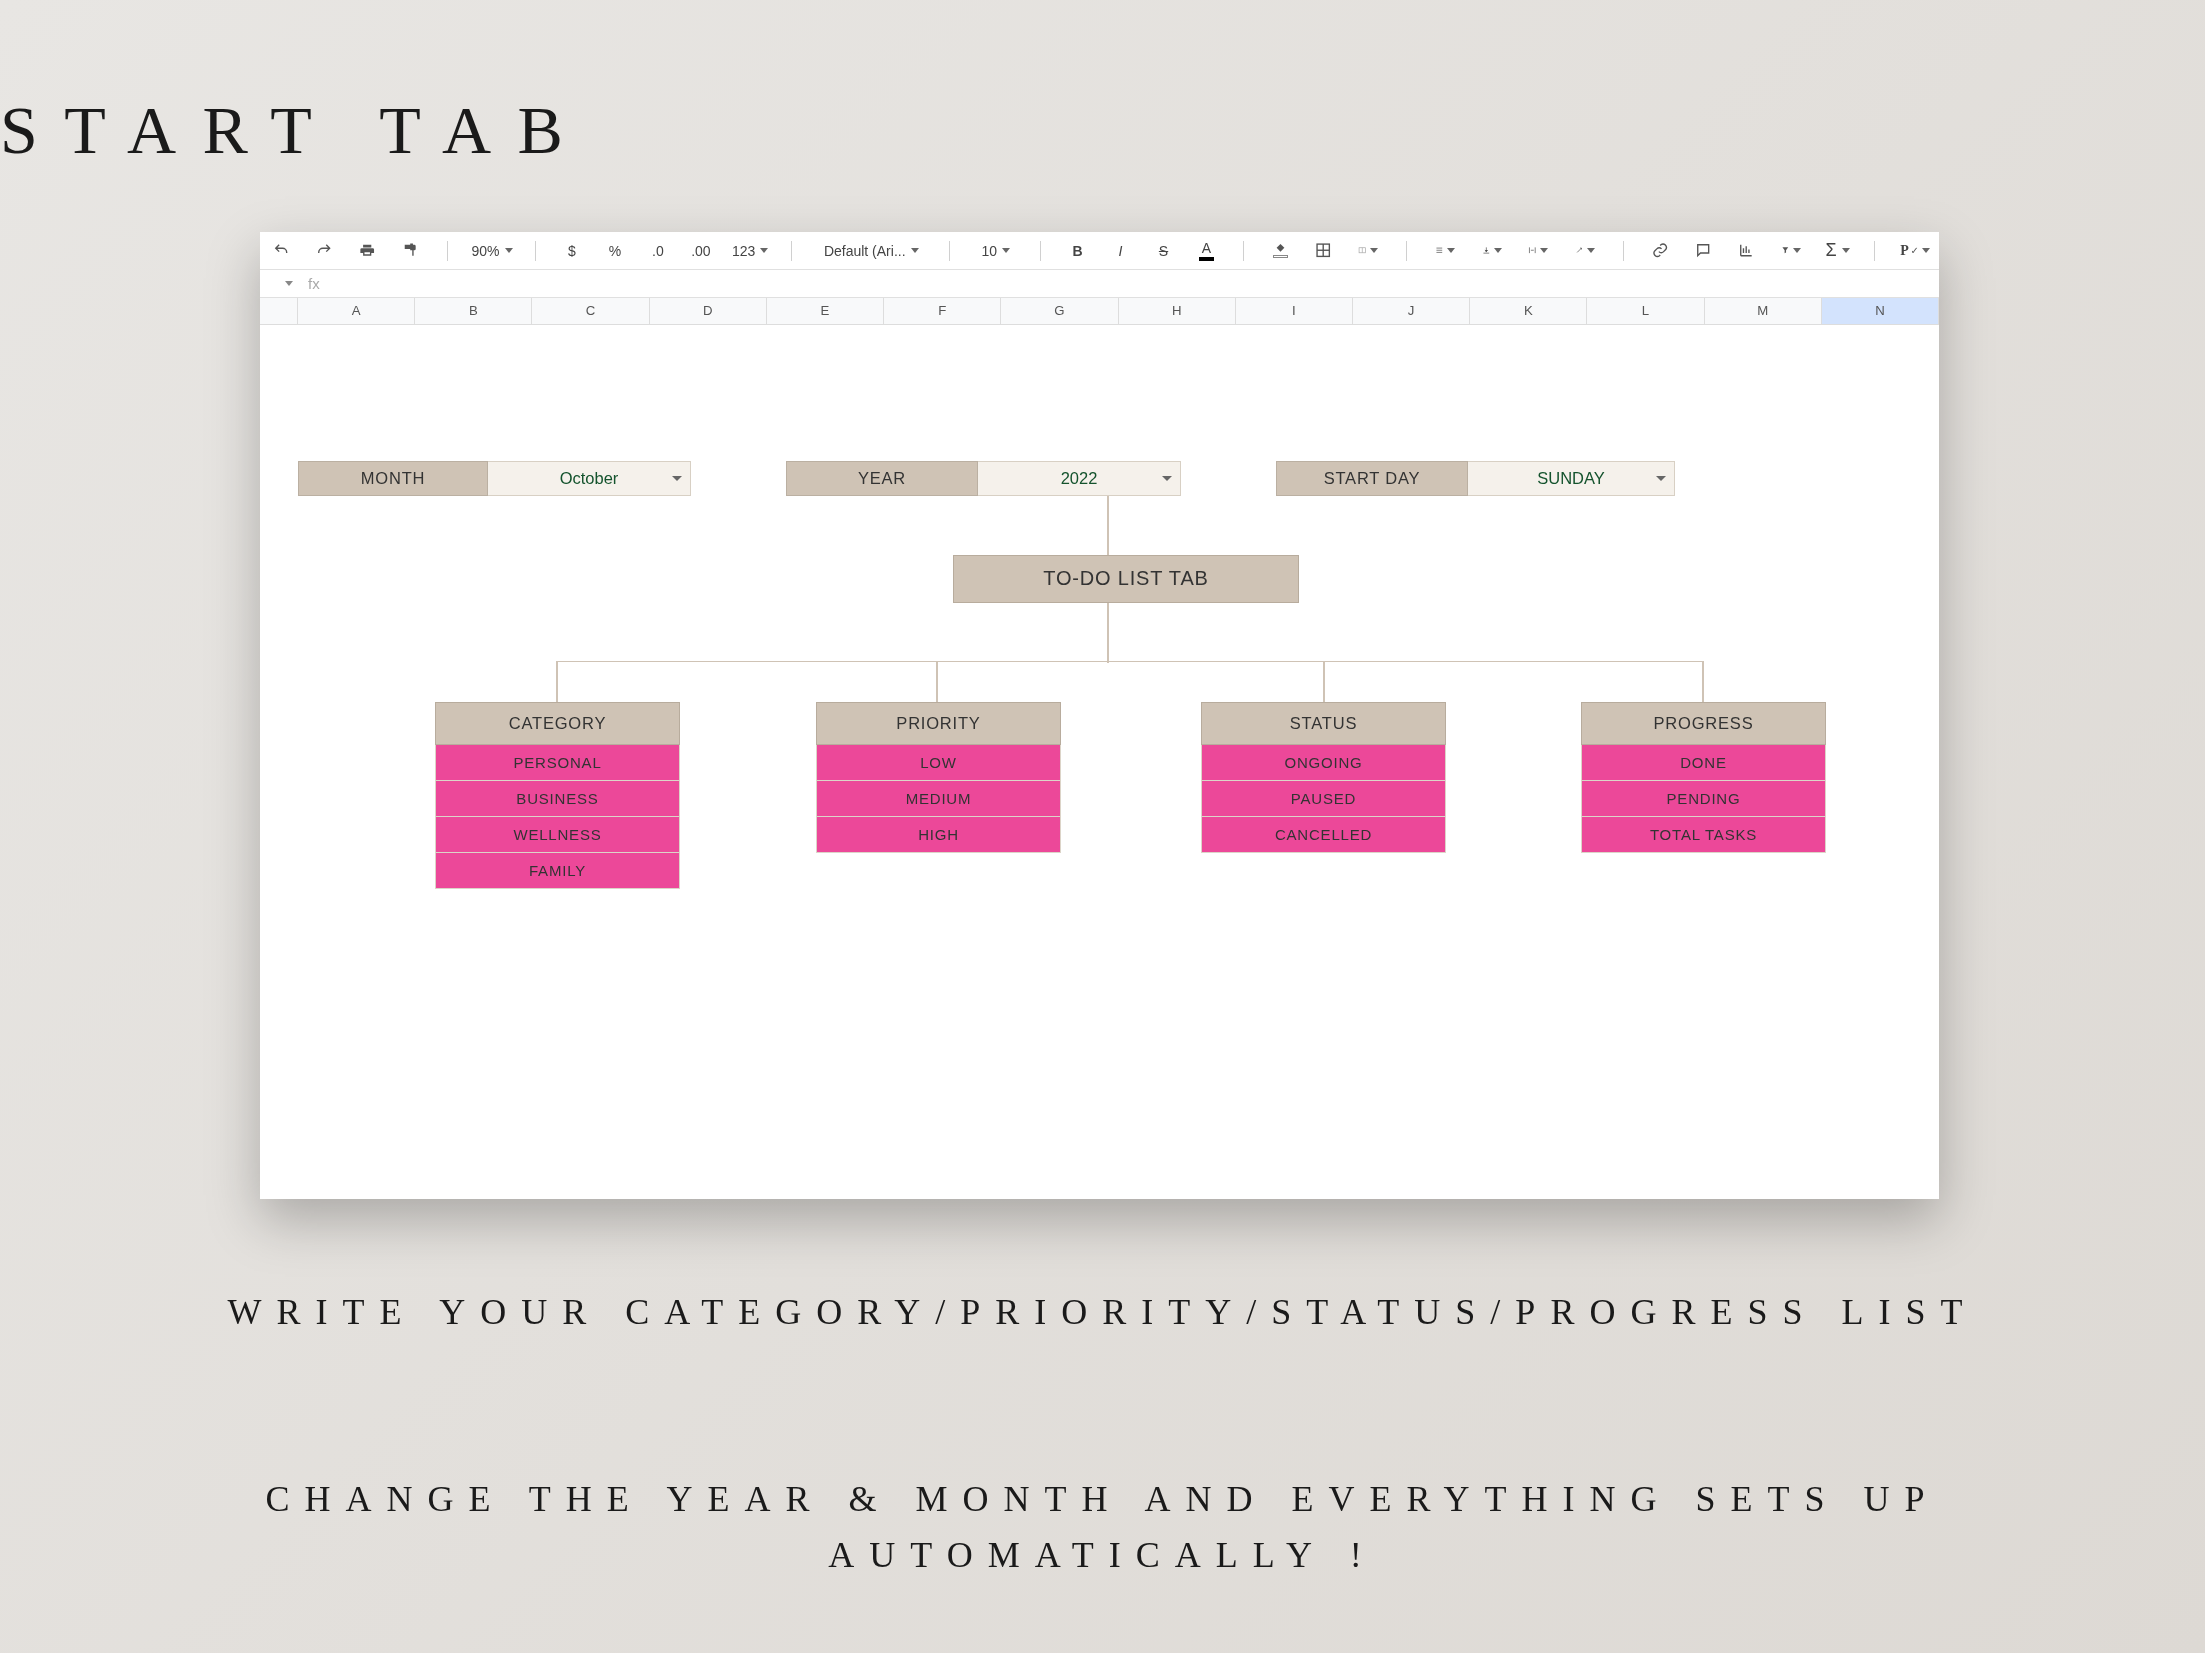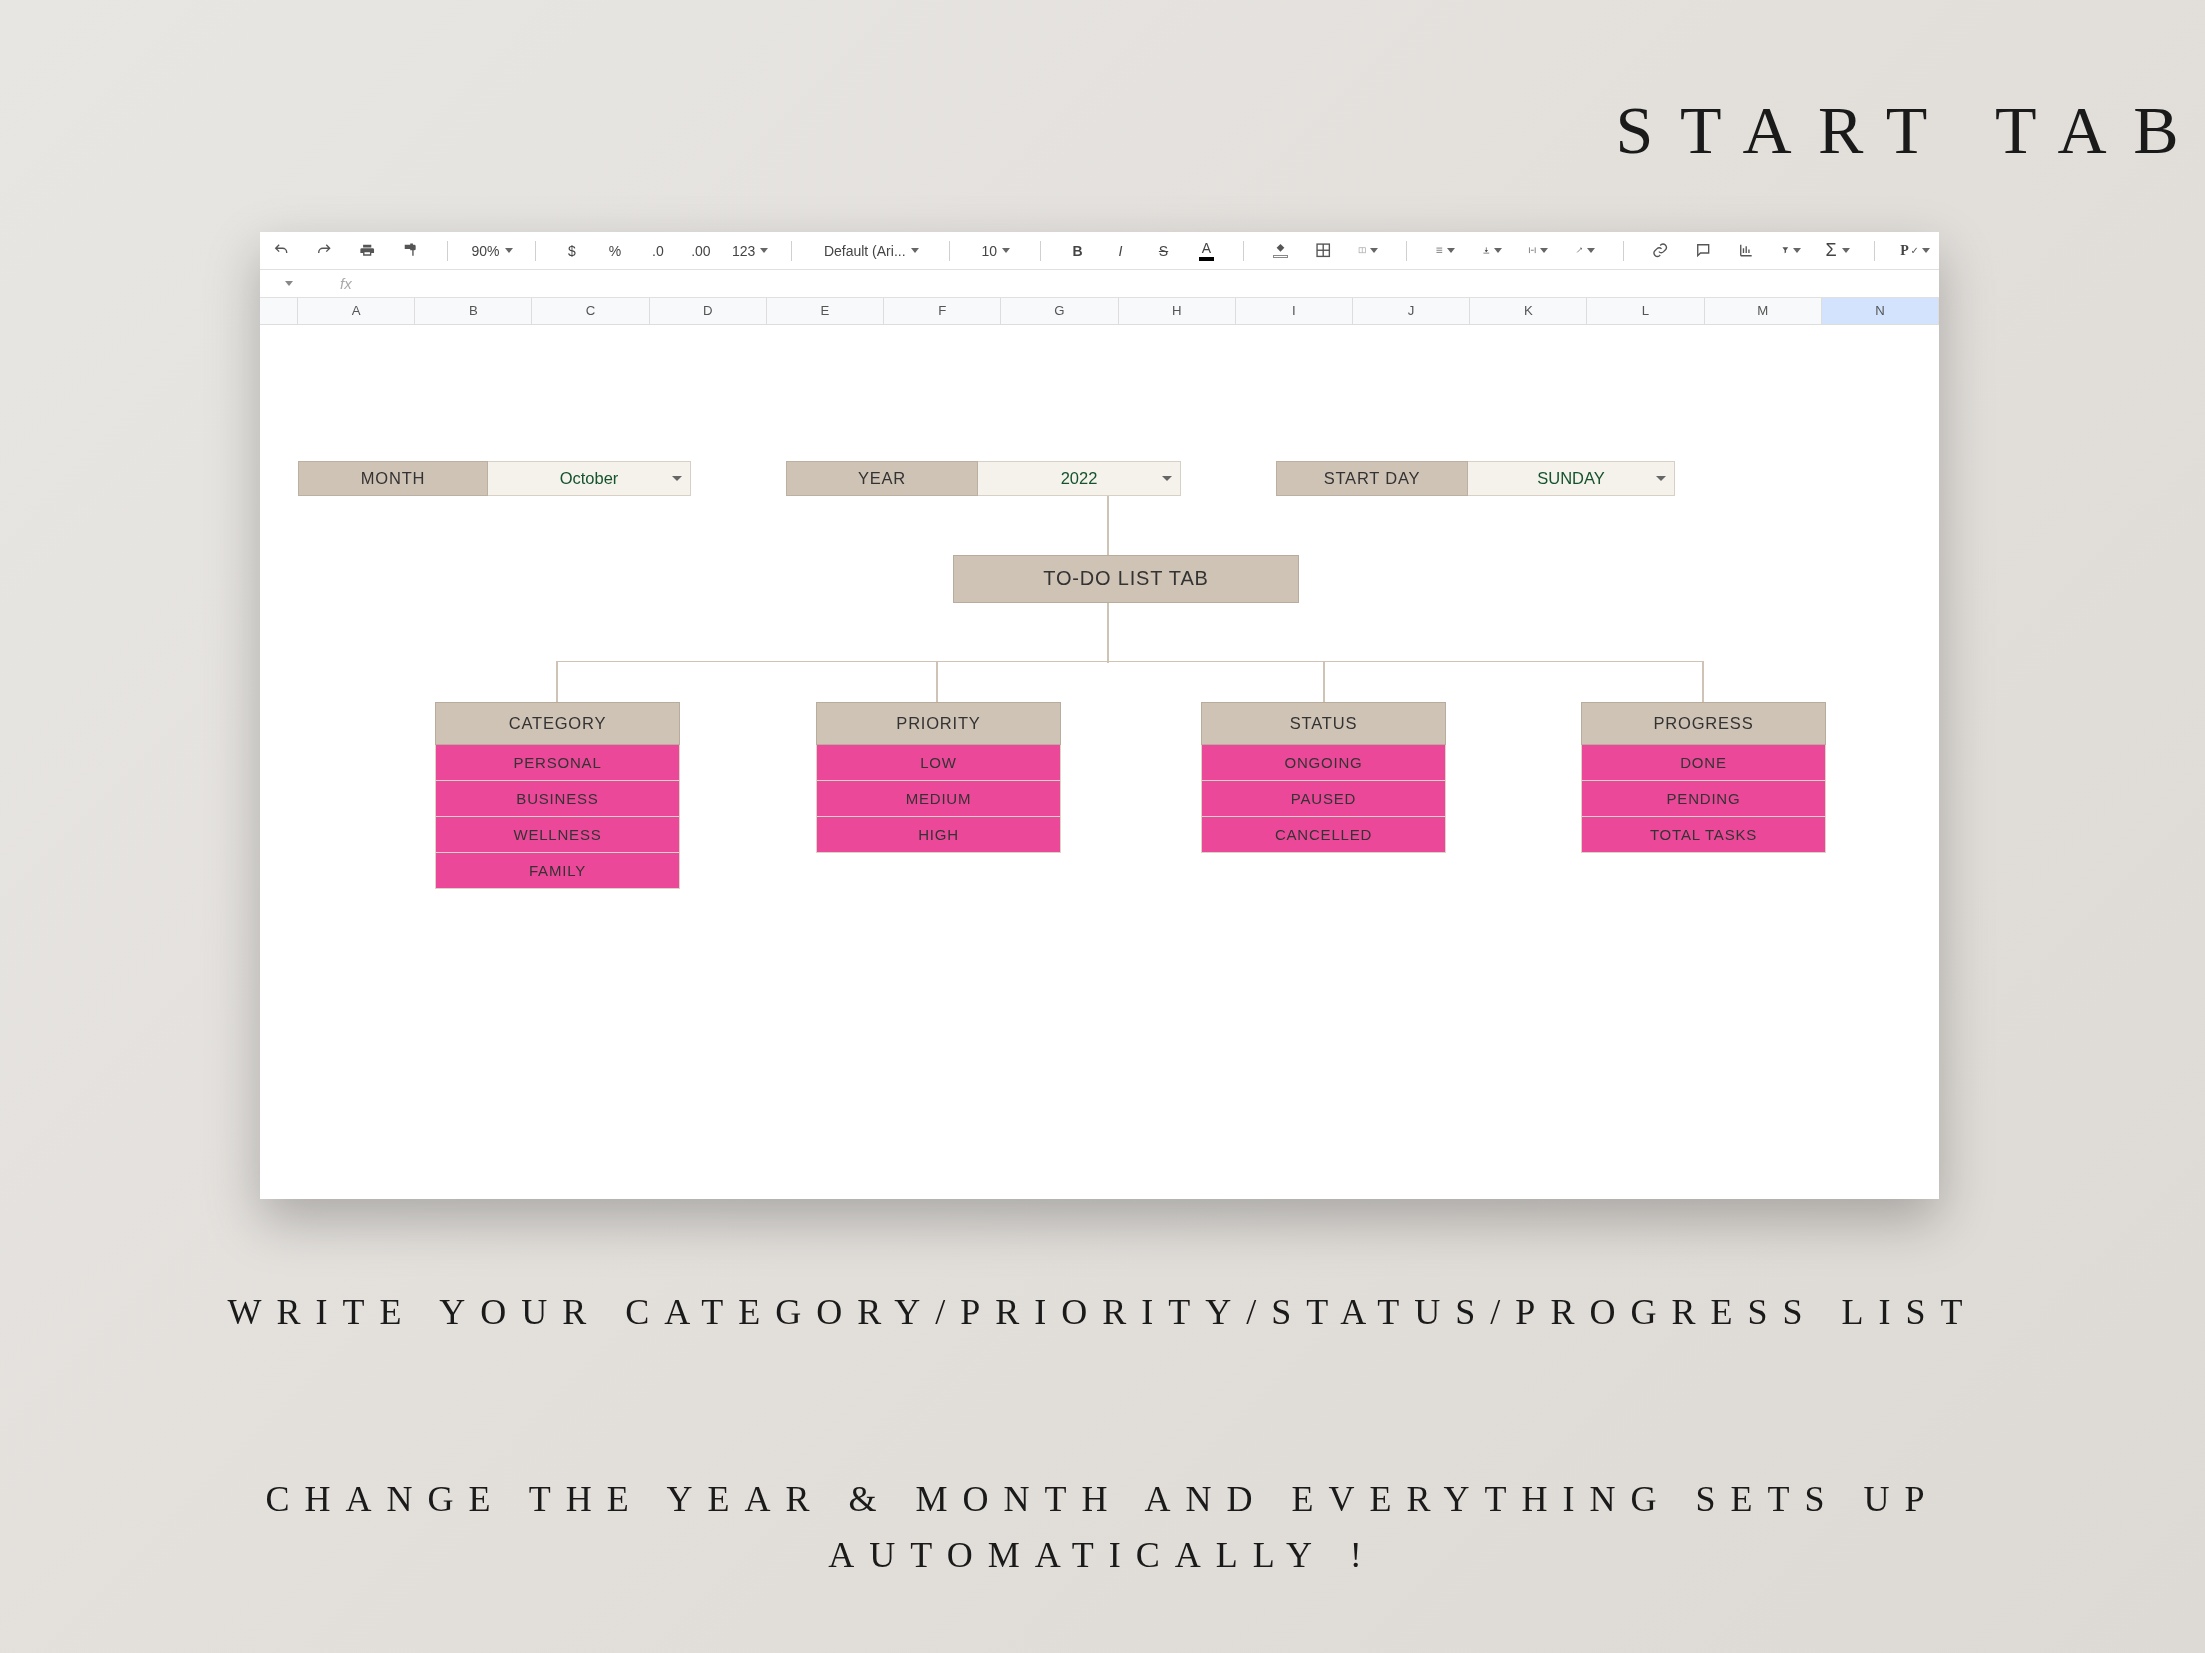--- a/index.html
+++ b/index.html
@@ -8,21 +8,21 @@
     height: 1654px;
     background: linear-gradient(135deg, #e8e6e3 0%, #ddd9d4 100%);
     font-family: Arial, Helvetica, sans-serif;
     position: relative;
     overflow: hidden;
   }
   .page-title {
     font-family: Georgia, "Times New Roman", serif;
     font-size: 68px;
     letter-spacing: 26.5px;
-    text-align: right;
+    text-align: left;
     color: #1a1a1a;
     padding-top: 91px;
     font-weight: 400;
   }
   .sheet-window {
     position: absolute;
     top: 232px;
     left: 260px;
     width: 1679px;
     height: 967px;
@@ -60,21 +60,21 @@
   
   .fx-bar {
     height: 28px;
     background: #fff;
     border-bottom: 0.8px solid #e0e0e0;
     display: flex;
     align-items: center;
     padding-left: 25px;
   }
   .fx-dd { width: 0; height: 0; border-left: 4.1px solid transparent; border-right: 4.1px solid transparent; border-top: 5px solid #888; margin-right: 15px; }
-  .fx-label { font-style: italic; color: #aaa; font-size: 15px; margin-left: 32px; }
+  .fx-label { color: #aaa; font-size: 15px; }
   
   .col-headers {
     height: 26.5px;
     display: flex;
     background: #f8f9fa;
     border-bottom: 0.8px solid #ddd;
   }
   .row-header-spacer { width: 38px; border-right: 0.8px solid #ddd; }
   .col-h {
     flex: 1;

